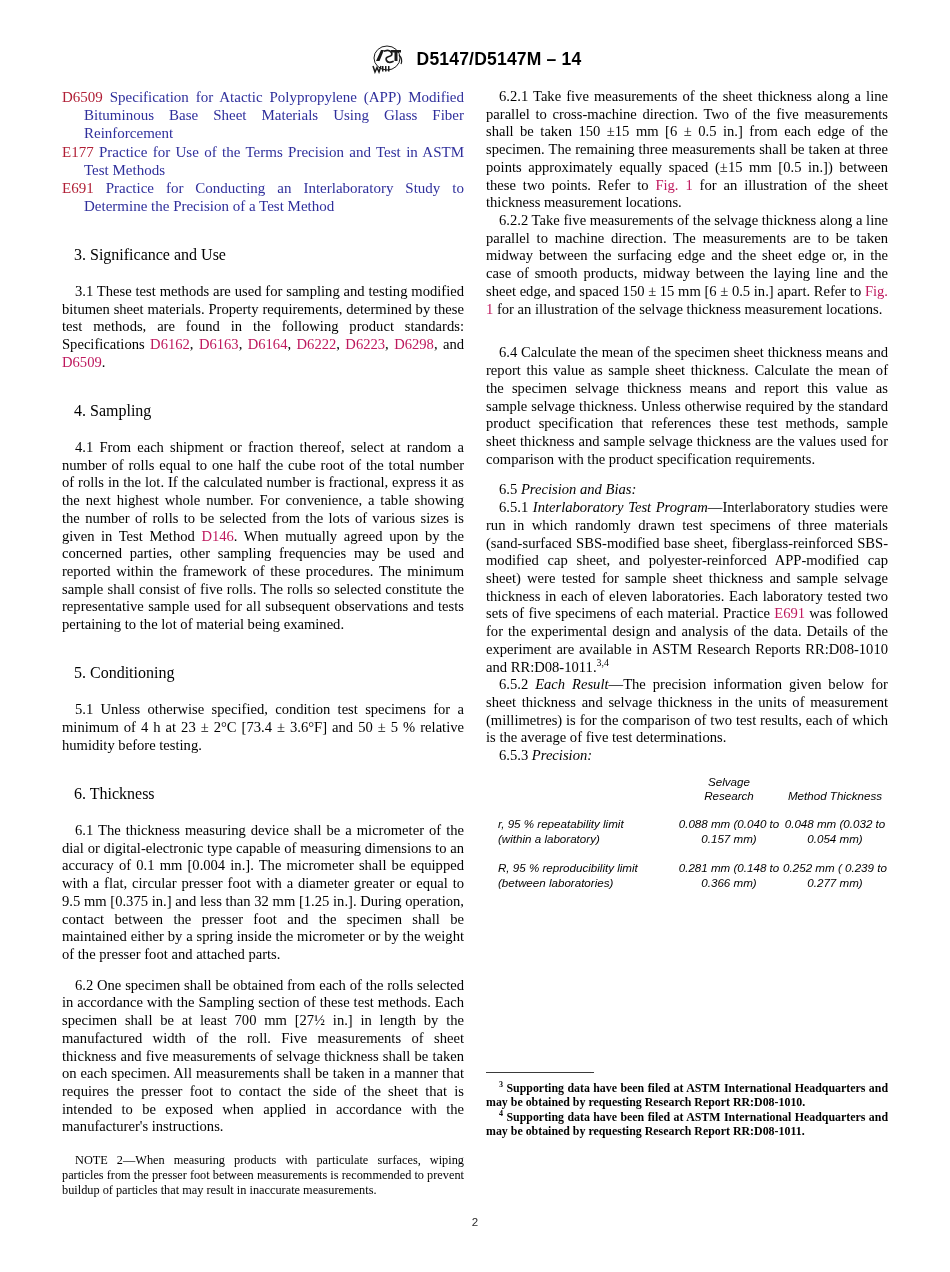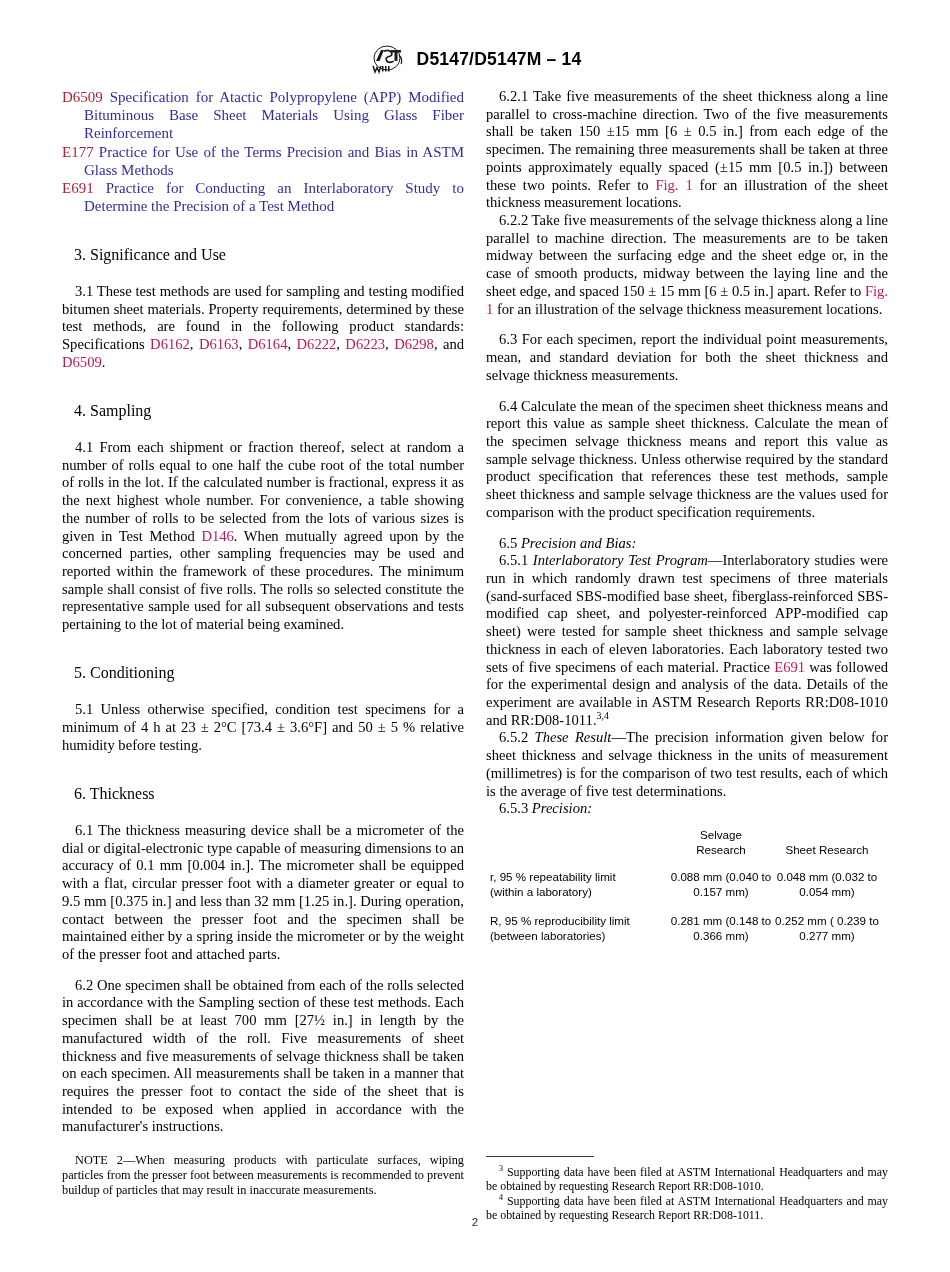--- a/index.html
+++ b/index.html
@@ -107,26 +107,27 @@
 
   sup {
     font-size: 0.68em;
     vertical-align: super;
     line-height: 0;
   }
 
   
   .precision-table {
     margin-top: 10px;
-    margin-left: 4px;
+    margin-left: 12px;
     width: 390px;
     border-collapse: collapse;
     font-family: "Liberation Sans", "DejaVu Sans", sans-serif;
     font-size: 11.6px;
     line-height: 1.26;
+    font-style: italic;
   }
   .precision-table th {
     font-weight: normal;
     text-align: center;
     vertical-align: bottom;
     padding: 0 0 13px 0;
   }
   .precision-table th.rowhdr-blank { width: 178px; }
   .precision-table th.c1 { width: 106px; }
   .precision-table th.c2 { width: 106px; }
@@ -138,22 +139,23 @@
     text-align: left;
   }
   .precision-table td.val {
     text-align: center;
   }
 
   
   .footnote-wrap {
     position: absolute;
     left: 486px;
-    top: 1156px;
+    top: 1072px;
     width: 402px;
+    font-weight: bold;
   }
   .footnote-rule {
     width: 108px;
     height: 0;
     border-top: 1px solid #3a3a3a;
     margin: 0 0 8px 0;
   }
   p.footnote {
     font-size: 11.9px;
     line-height: 1.2;
@@ -196,21 +198,21 @@
 <div class="columns">
 
   <div class="col col-left">
 
     <div class="ref-entry">
       <span class="ref-id">D6509</span>
       <span>Specification for Atactic Polypropylene (APP) Modified Bituminous Base Sheet Materials Using Glass Fiber Reinforcement</span>
     </div>
     <div class="ref-entry">
       <span class="ref-id">E177</span>
-      <span>Practice for Use of the Terms Precision and Bias in ASTM Glass Methods</span>
+      <span>Practice for Use of the Terms Precision and Test in ASTM Test Methods</span>
     </div>
     <div class="ref-entry">
       <span class="ref-id">E691</span>
       <span>Practice for Conducting an Interlaboratory Study to Determine the Precision of a Test Method</span>
     </div>
 
     <div class="gap-lg"></div>
     <h3 class="section-head">3.  Significance and Use</h3>
     <div class="gap-sm"></div>
     <p class="ind"><span>3.1 These test methods are used for sampling and testing modified bitumen sheet materials. Property requirements, determined by these test methods, are found in the following product standards: Specifications </span><span class="lnk">D6162</span>, <span class="lnk">D6163</span>, <span class="lnk">D6164</span>, <span class="lnk">D6222</span>, <span class="lnk">D6223</span>, <span class="lnk">D6298</span><span>, and </span><span class="lnk">D6509</span><span>.</span></p>
@@ -237,44 +239,43 @@
 
   </div>
 
   <div class="col col-right">
 
     <p class="ind"><span>6.2.1 Take five measurements of the sheet thickness along a line parallel to cross-machine direction. Two of the five measurements shall be taken 150 ±15 mm [6 ± 0.5 in.] from each edge of the specimen. The remaining three measurements shall be taken at three points approximately equally spaced (±15 mm [0.5 in.]) between these two points. Refer to </span><span class="lnk">Fig. 1</span><span> for an illustration of the sheet thickness measurement locations.</span></p>
 
     <p class="ind"><span>6.2.2 Take five measurements of the selvage thickness along a line parallel to machine direction. The measurements are to be taken midway between the surfacing edge and the sheet edge or, in the case of smooth products, midway between the laying line and the sheet edge, and spaced 150 ± 15 mm [6 ± 0.5 in.] apart. Refer to </span><span class="lnk">Fig. 1</span><span> for an illustration of the selvage thickness measurement locations.</span></p>
 
     <div class="gap-md"></div>
-    <p class="ind">6.3 For each specimen, report the individual point measurements, mean, and standard deviation for both the sheet thickness and selvage thickness measurements.</p>
 
     <div class="gap-md"></div>
     <p class="ind">6.4 Calculate the mean of the specimen sheet thickness means and report this value as sample sheet thickness. Calculate the mean of the specimen selvage thickness means and report this value as sample selvage thickness. Unless otherwise required by the standard product specification that references these test methods, sample sheet thickness and sample selvage thickness are the values used for comparison with the product specification requirements.</p>
 
     <div class="gap-md"></div>
     <p class="ind"><span>6.5 </span><span class="ital">Precision and Bias:</span></p>
 
     <p class="ind"><span>6.5.1 </span><span class="ital">Interlaboratory Test Program</span><span>—Interlaboratory studies were run in which randomly drawn test specimens of three materials (sand-surfaced SBS-modified base sheet, fiberglass-reinforced SBS-modified cap sheet, and polyester-reinforced APP-modified cap sheet) were tested for sample sheet thickness and sample selvage thickness in each of eleven laboratories. Each laboratory tested two sets of five specimens of each material. Practice </span><span class="lnk">E691</span><span> was followed for the experimental design and analysis of the data. Details of the experiment are available in ASTM Research Reports RR:D08-1010 and RR:D08-1011.</span><sup>3,4</sup></p>
 
-    <p class="ind"><span>6.5.2 </span><span class="ital">These Result</span><span>—The precision information given below for sheet thickness and selvage thickness in the units of measurement (millimetres) is for the comparison of two test results, each of which is the average of five test determinations.</span></p>
+    <p class="ind"><span>6.5.2 </span><span class="ital">Each Result</span><span>—The precision information given below for sheet thickness and selvage thickness in the units of measurement (millimetres) is for the comparison of two test results, each of which is the average of five test determinations.</span></p>
 
     <p class="ind"><span>6.5.3 </span><span class="ital">Precision:</span></p>
 
     <table class="precision-table">
       <thead>
         <tr>
           <th class="rowhdr-blank"></th>
           <th class="c1">
             <span>Selvage</span><br>
             <span>Research</span>
           </th>
           <th class="c2">
-            <span>Sheet Research</span>
+            <span>Method Thickness</span>
           </th>
         </tr>
       </thead>
       <tbody>
         <tr>
           <td class="label">
             <span>r, 95 % repeatability limit</span><br>
             <span>(within a laboratory)</span>
           </td>
           <td class="val">0.088 mm (0.040 to 0.157 mm)</td>

